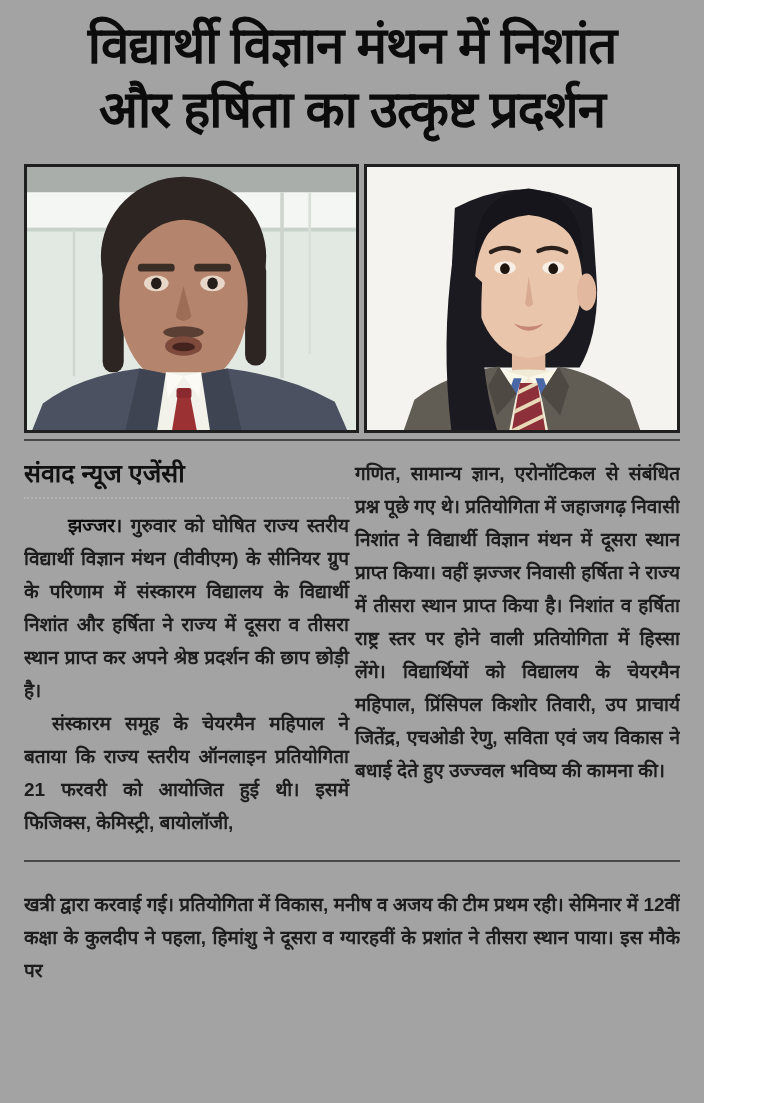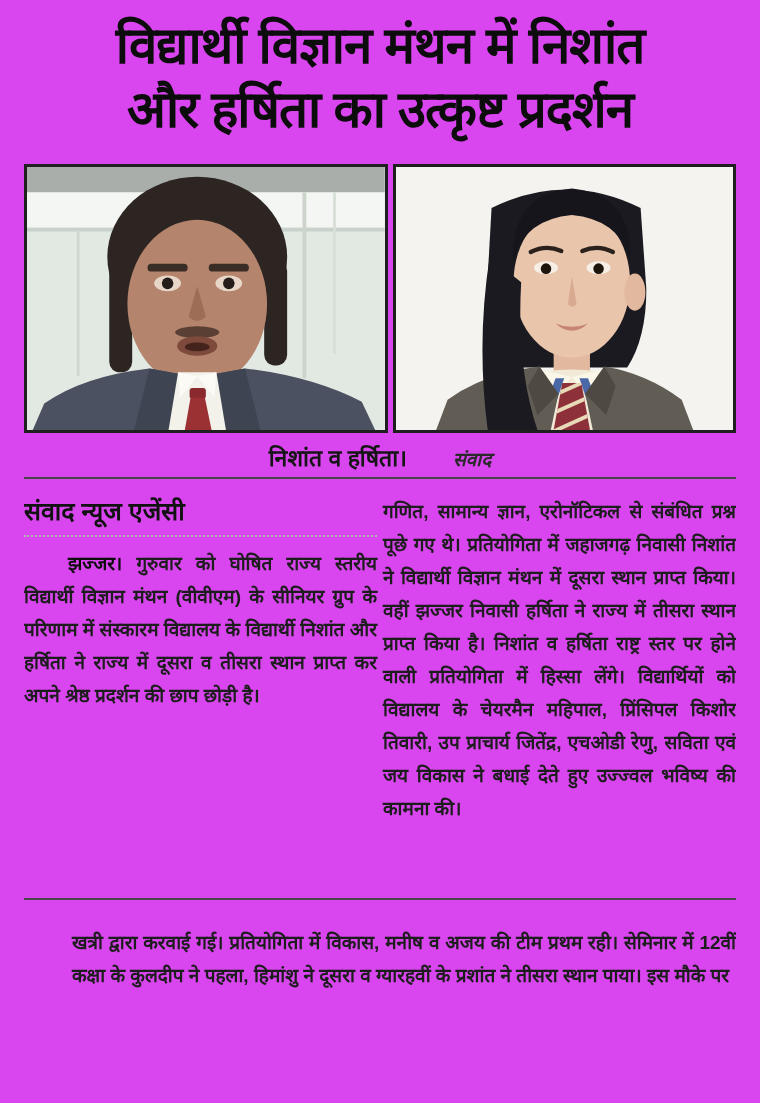--- a/index.html
+++ b/index.html
@@ -1,19 +1,19 @@
 <!DOCTYPE html>
 <html><head>
 <meta charset="utf-8">
 <style>
   html,body{margin:0;padding:0;}
   .page{
     position:relative;
-    width:760px;height:1103px;
-    background:#d946ef;
+    width:704px;height:1103px;
+    background:#a3a3a3;
     font-family:"Liberation Sans", sans-serif;
     color:#1c1c1c;
     overflow:hidden;
     box-sizing:border-box;
     padding:10px 24px 0 24px;
   }
   
   .headline{
     text-align:center;
     font-weight:800;
@@ -66,21 +66,21 @@
     font-size:19px;
     line-height:33px;
     text-align:justify;
     font-weight:600;
     color:#1d1d1d;
     margin:0;
   }
   .body-text.indent{text-indent:28px;}
   .lead{font-weight:800;color:#0d0d0d;margin-left:44px;}
   .col.right-col .body-text{margin-top:8px;}
-  .cols.bottom .body-text{margin-top:6px;margin-left:48px;}
+  .cols.bottom .body-text{margin-top:6px;}
 </style>
 </head>
 <body>
 
 <div class="page">
 
   <div class="headline">
     <div>विद्यार्थी विज्ञान मंथन में निशांत</div>
     <div>और हर्षिता का उत्कृष्ट प्रदर्शन</div>
   </div>
@@ -179,32 +179,29 @@
         <path d="M42,269 L54,238 Q92,211 150,204 L170,232 L162,269 Z" fill="#615c54"></path>
         <path d="M311,269 L299,238 Q262,211 218,204 L198,232 L206,269 Z" fill="#615c54"></path>
         <polygon points="150,204 170,232 148,254 138,224" fill="#4e4a43"></polygon>
         <polygon points="218,204 198,232 220,254 230,224" fill="#4e4a43"></polygon>
 
         <path d="M98,92 Q84,180 96,269 L148,269 Q126,205 131,118 Z" fill="#1b1a20"></path>
       </svg>
     </div>
   </div>
 
-  <div class="caption-row">
-    <span class="caption-names">निशांत व हर्षिता।</span>
-    <span class="caption-credit">संवाद</span>
-  </div>
 
   <hr class="rule-solid">
 
   <div class="cols top">
     <div class="col">
       <div class="byline">संवाद न्यूज एजेंसी</div>
       <hr class="rule-dotted">
       <p class="body-text"><span class="lead">झज्जर।</span><span> गुरुवार को घोषित राज्य स्तरीय विद्यार्थी विज्ञान मंथन (वीवीएम) के सीनियर ग्रुप के परिणाम में संस्कारम विद्यालय के विद्यार्थी निशांत और हर्षिता ने राज्य में दूसरा व तीसरा स्थान प्राप्त कर अपने श्रेष्ठ प्रदर्शन की छाप छोड़ी है।</span></p>
+      <p class="body-text indent">संस्कारम समूह के चेयरमैन महिपाल ने बताया कि राज्य स्तरीय ऑनलाइन प्रतियोगिता 21 फरवरी को आयोजित हुई थी। इसमें फिजिक्स, केमिस्ट्री, बायोलॉजी,</p>
     </div>
     <div class="col right-col">
       <p class="body-text">गणित, सामान्य ज्ञान, एरोनॉटिकल से संबंधित प्रश्न पूछे गए थे। प्रतियोगिता में जहाजगढ़ निवासी निशांत ने विद्यार्थी विज्ञान मंथन में दूसरा स्थान प्राप्त किया। वहीं झज्जर निवासी हर्षिता ने राज्य में तीसरा स्थान प्राप्त किया है। निशांत व हर्षिता राष्ट्र स्तर पर होने वाली प्रतियोगिता में हिस्सा लेंगे। विद्यार्थियों को विद्यालय के चेयरमैन महिपाल, प्रिंसिपल किशोर तिवारी, उप प्राचार्य जितेंद्र, एचओडी रेणु, सविता एवं जय विकास ने बधाई देते हुए उज्ज्वल भविष्य की कामना की।</p>
     </div>
   </div>
 
   <hr class="rule-solid">
 
   <div class="cols bottom">
     <div class="col">

